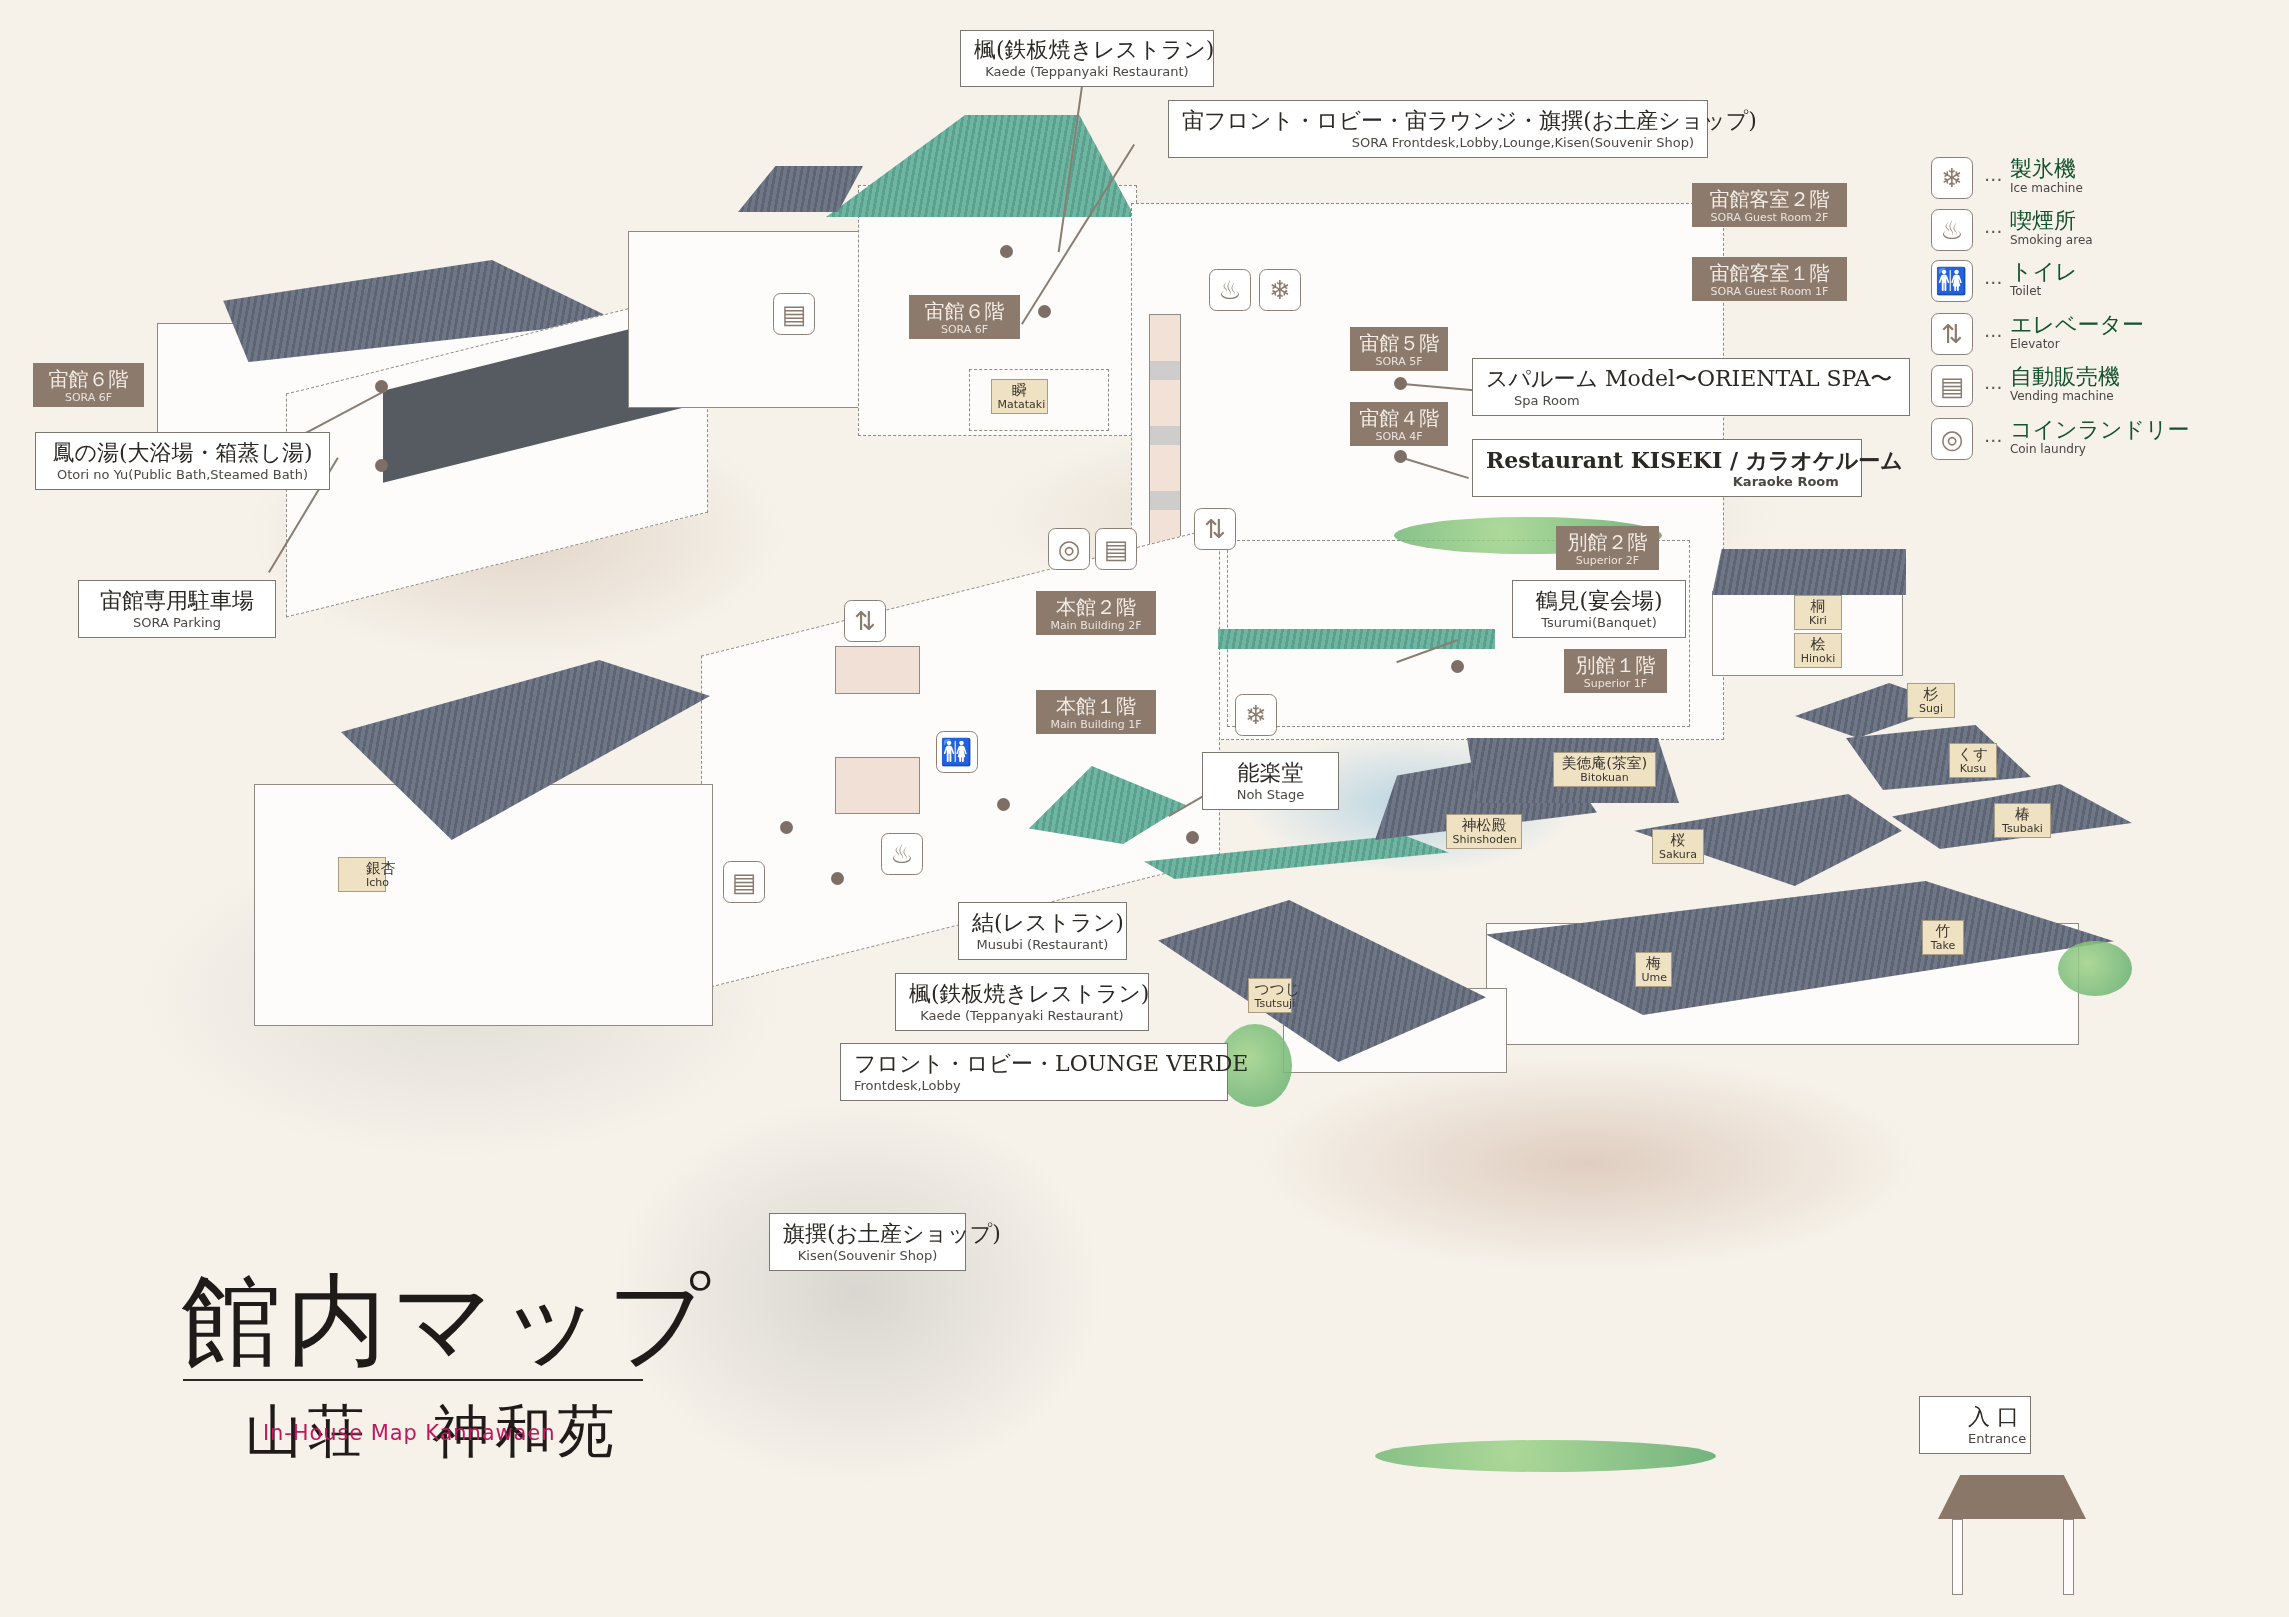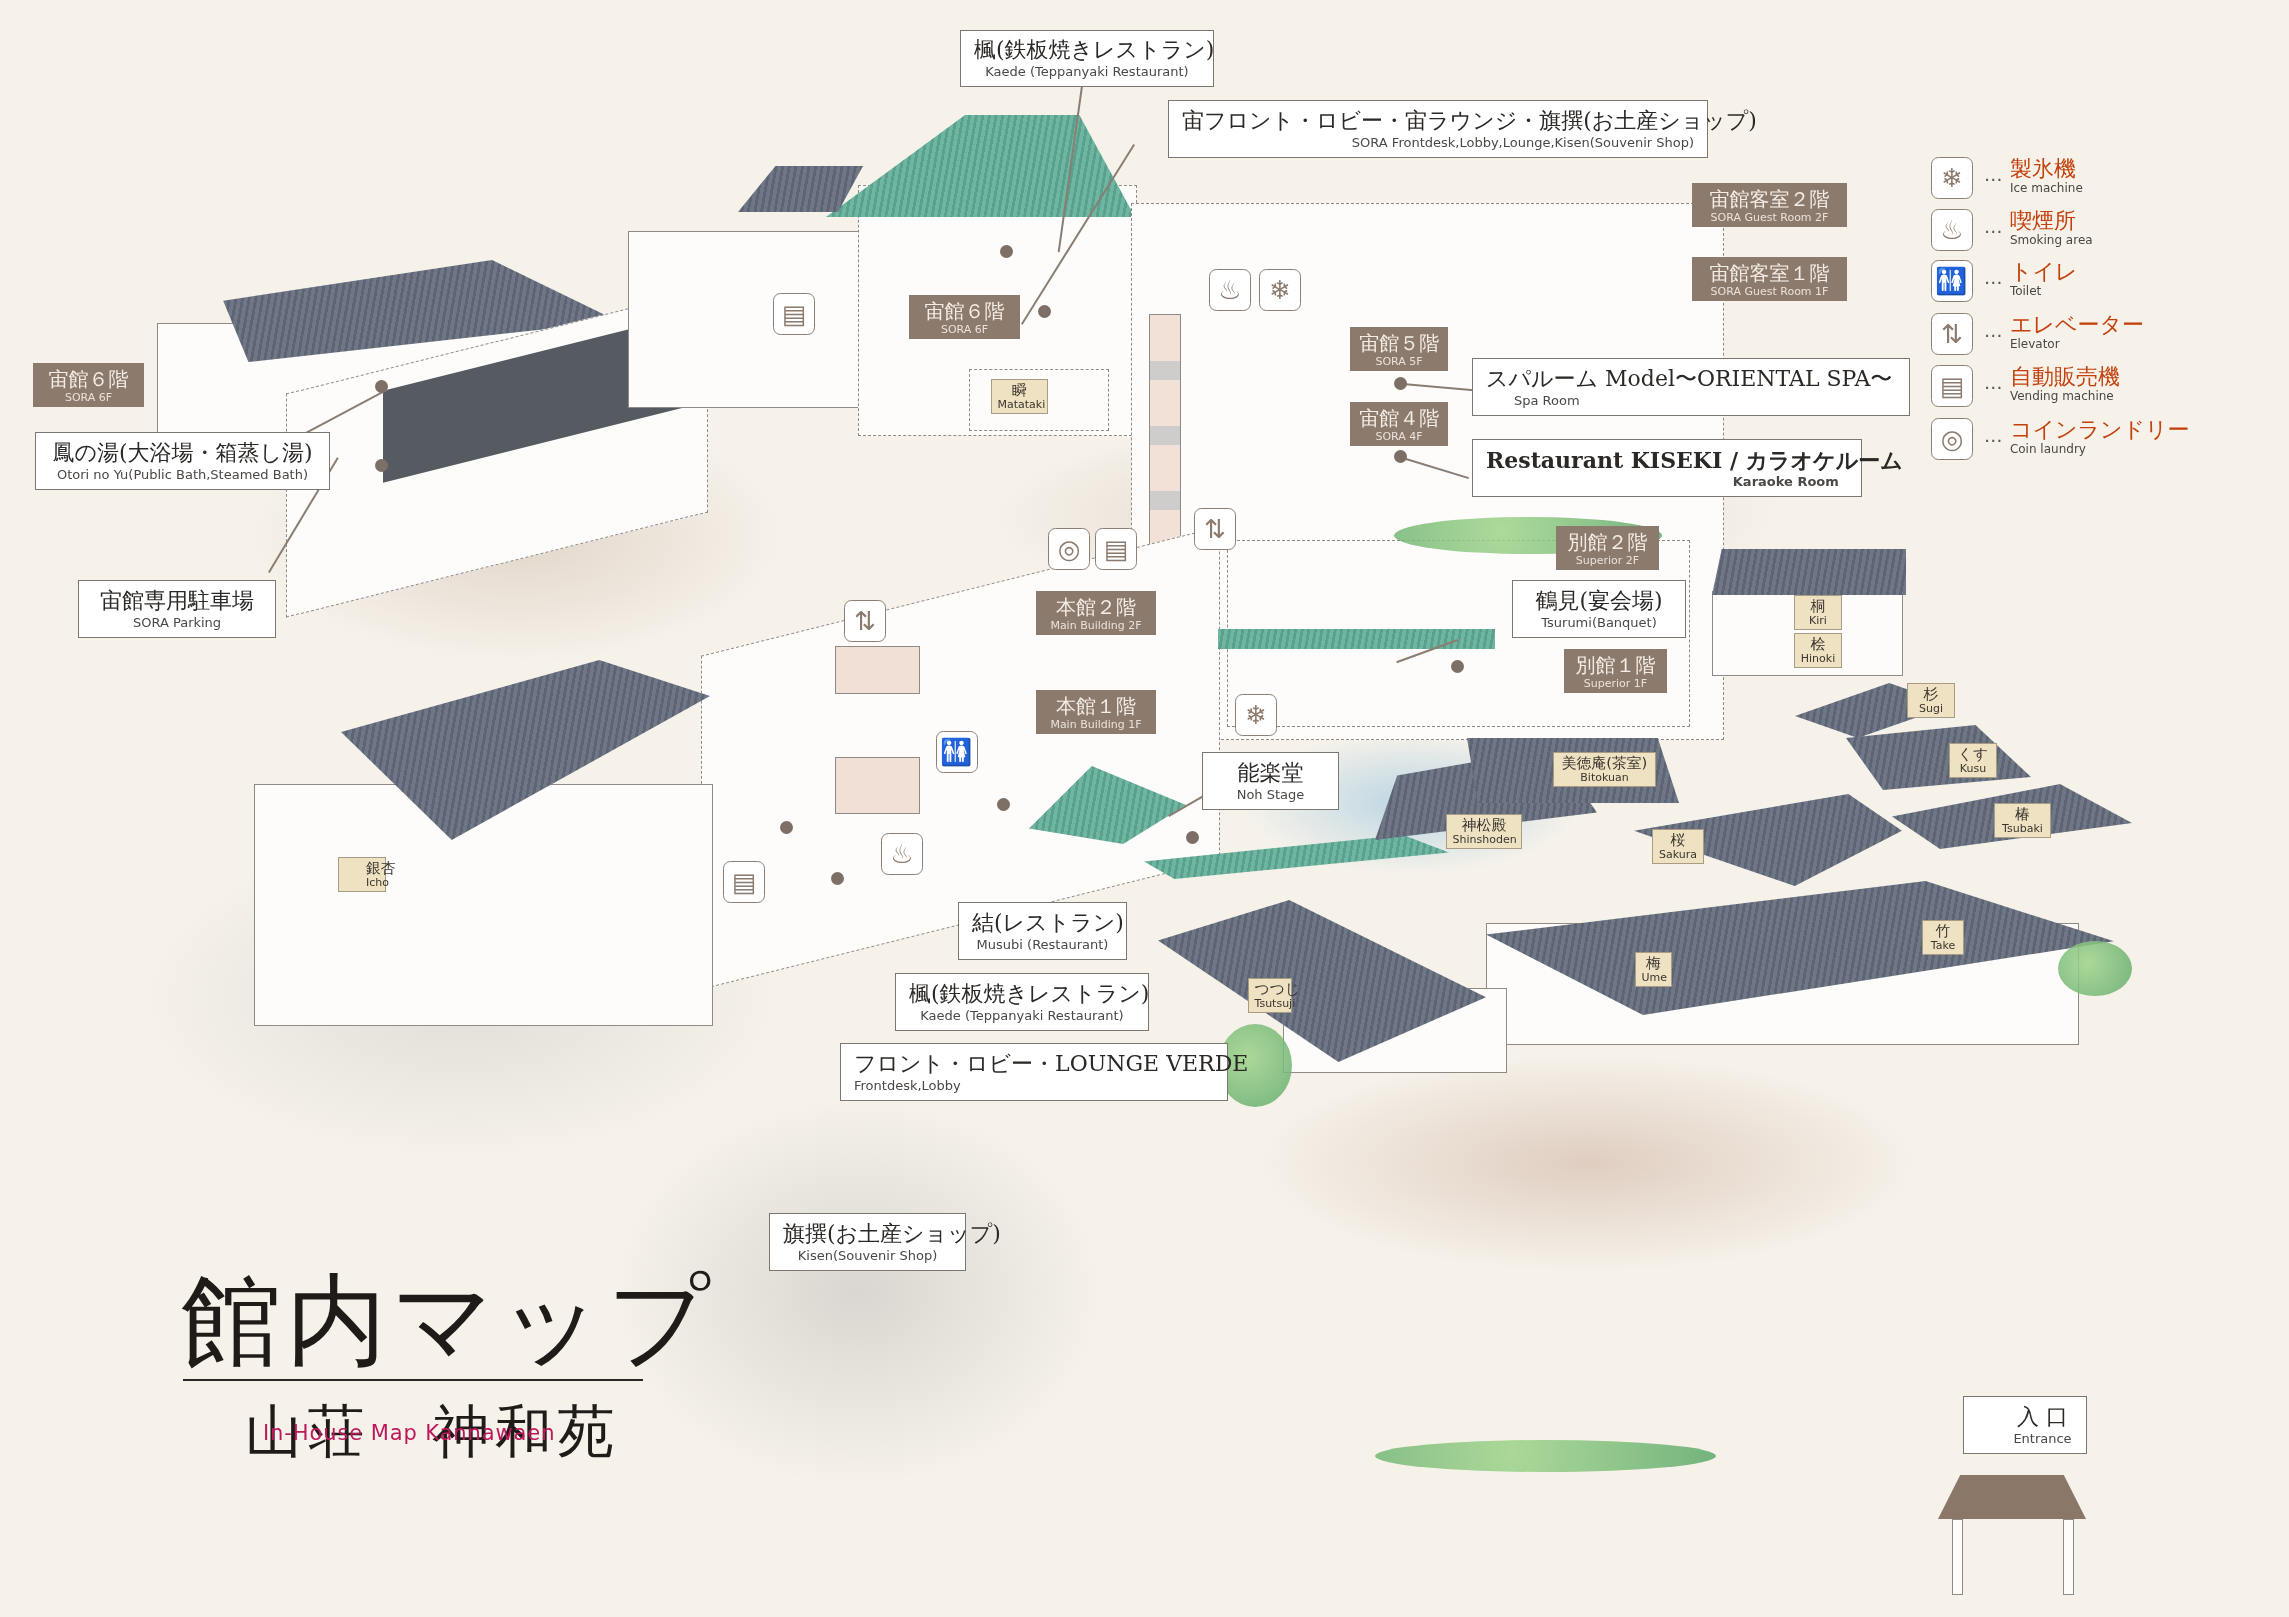--- a/index.html
+++ b/index.html
@@ -27,21 +27,21 @@
   .floor{position:absolute;background:#8c7a6d;color:#f4ede6;text-align:center;box-sizing:border-box;padding:3.7px 9.2px;}
   .floor .jp{font-size:20px;line-height:24px;white-space:nowrap;}
   .floor .en{font-size:11px;line-height:13px;white-space:nowrap;opacity:.9;}
   .tag{position:absolute;background:#efe2c2;border:0.9px solid #a99c84;text-align:center;box-sizing:border-box;padding:1.8px 5.5px;}
   .tag .jp{font-size:14.8px;line-height:16.6px;color:#3a352f;white-space:nowrap;}
   .tag .en{font-size:11px;line-height:13px;color:#3a352f;white-space:nowrap;}
   .ico{position:absolute;width:42px;height:42px;background:#fff;border:1.8px solid #8c7f76;border-radius:7.4px;box-sizing:border-box;display:flex;align-items:center;justify-content:center;color:#8c7a6d;font-size:26px;}
   .legend-row{position:absolute;left:1931px;display:flex;align-items:flex-start;}
   .legend-row .ico{position:relative;}
   .legend-row .dots{font-size:18.5px;color:#555;margin:7.4px 7.4px 0 11px;}
-  .legend-row .jp{font-size:22px;line-height:24px;color:#c2410c;}
+  .legend-row .jp{font-size:22px;line-height:24px;color:#14532d;}
   .legend-row .en{font-size:12px;color:#4a4643;margin-top:0;}
   .title-jp{position:absolute;left:181px;top:1255px;font-family:"DejaVu Serif","Liberation Serif",serif;font-size:100px;letter-spacing:5.5px;color:#1e1b19;}
   .title-rule{position:absolute;left:183px;top:1379px;width:460px;height:1.8px;background:#2a2725;}
   .title-sub{position:absolute;left:245px;top:1394px;font-family:"DejaVu Serif","Liberation Serif",serif;font-size:57px;letter-spacing:5.5px;color:#1e1b19;}
   .title-en{position:absolute;left:263px;top:1421px;font-size:21px;letter-spacing:0.9px;color:#be185d;}
 </style>
 </head>
 <body>
 
 <div class="paper"></div>
@@ -159,21 +159,21 @@
   <div class="en">Kaede (Teppanyaki Restaurant)</div>
 </div>
 <div class="lbl" style="left:840px;top:1043px;width:388px;text-align:left;">
   <div class="jp">フロント・ロビー・LOUNGE VERDE</div>
   <div class="en">Frontdesk,Lobby</div>
 </div>
 <div class="lbl" style="left:769px;top:1165px;width:197px;margin-top:48px;">
   <div class="jp">旗撰(お土産ショップ)</div>
   <div class="en">Kisen(Souvenir Shop)</div>
 </div>
-<div class="lbl" style="left:1963px;top:1396px;width:124px;padding-left:48px;">
+<div class="lbl" style="left:1919px;top:1396px;width:112px;padding-left:48px;">
   <div class="jp">入 口</div>
   <div class="en">Entrance</div>
 </div>
 
 <div class="floor" style="left:1692px;top:183px;width:155px;">
   <div class="jp">宙館客室２階</div>
   <div class="en">SORA Guest Room 2F</div>
 </div>
 <div class="floor" style="left:1692px;top:257px;width:155px;">
   <div class="jp">宙館客室１階</div>

